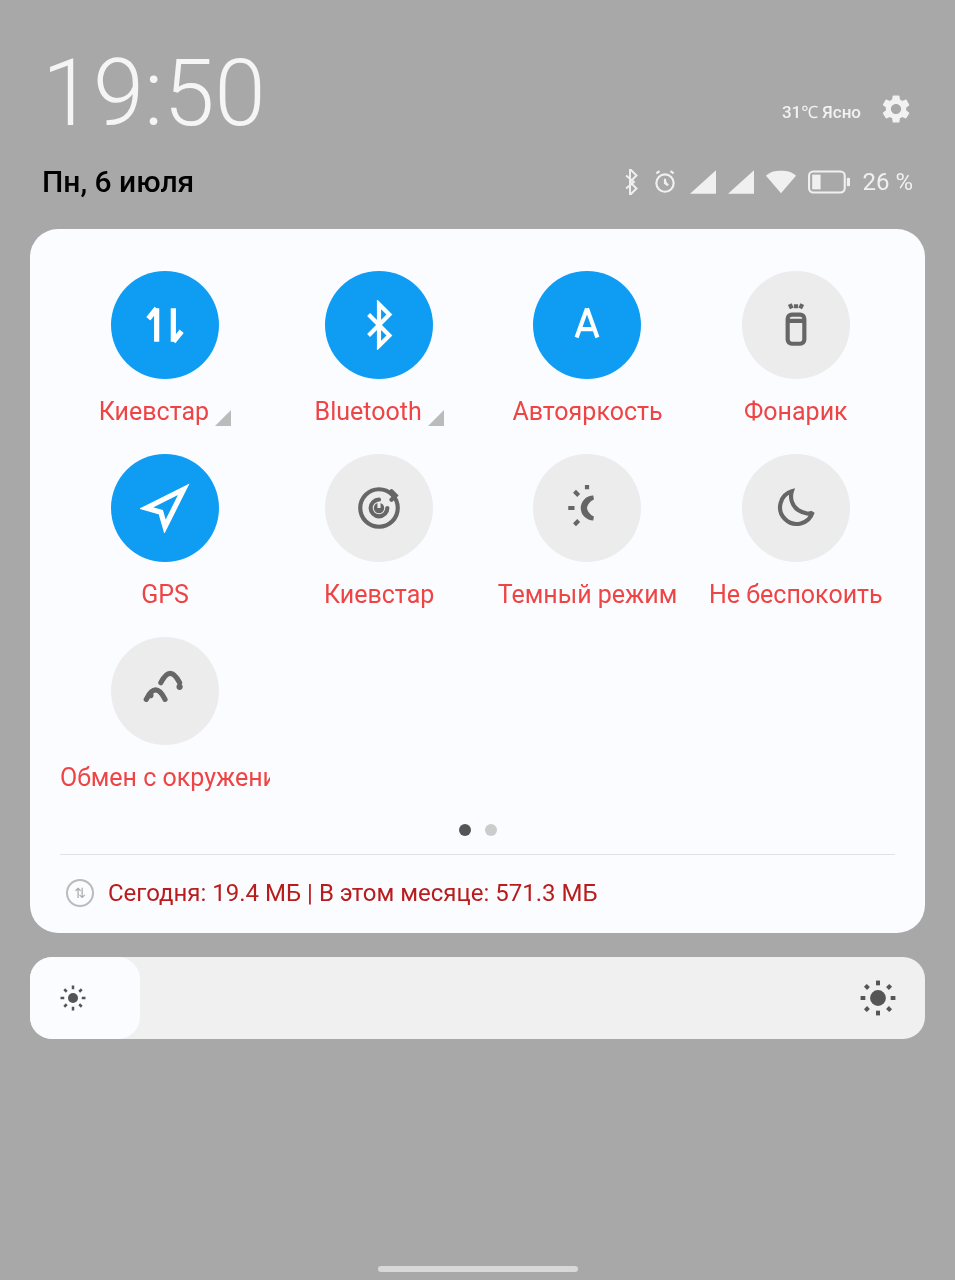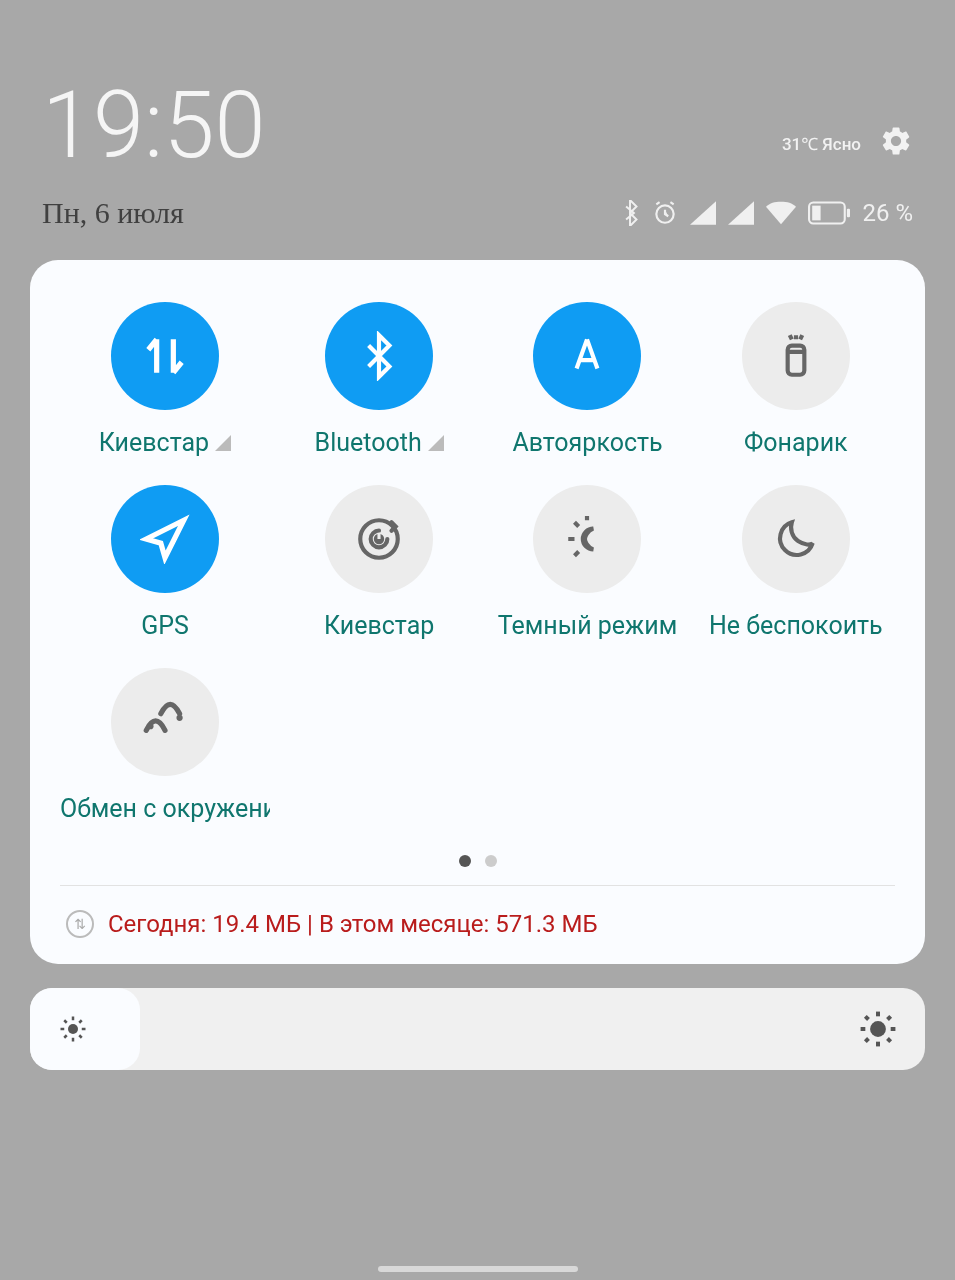--- a/index.html
+++ b/index.html
@@ -7,21 +7,20 @@
   width: 955px;
   height: 1280px;
   background: #a8a8a8;
   font-family: -apple-system, Roboto, sans-serif;
   overflow: hidden;
   position: relative;
 }
 .header {
   padding: 48px 42px 0 42px;
   color: white;
-  margin-top: 32px;
 }
 .header-top {
   display: flex;
   justify-content: space-between;
   align-items: flex-end;
 }
 .time {
   font-size: 92px;
   font-weight: 300;
   line-height: 1;
@@ -45,22 +44,21 @@
 }
 .header-bottom {
   display: flex;
   justify-content: space-between;
   align-items: center;
   margin-top: 24px;
 }
 .date {
   font-size: 30px;
   font-weight: 500;
-  color: #404040;
-  font-family: Liberation Serif, serif;
+  color: #000000;
 }
 .status-icons {
   display: flex;
   align-items: center;
   gap: 12px;
   justify-content: flex-end;
 }
 .status-icons svg {
   fill: #f0f0f0;
 }
@@ -93,23 +91,23 @@
   align-items: center;
   justify-content: center;
 }
 .tile-circle.on { background: #0f9cf3; }
 .tile-circle.off { background: #ececec; }
 .tile-circle svg { width: 50px; height: 50px; }
 .tile-circle.on svg { stroke: white; fill: none; }
 .tile-circle.off svg { stroke: #666; fill: none; }
 .tile-label {
   font-size: 25px;
-  color: #0f766e;
-  display: flex;
-  align-items: center;
+  color: #ef4444;
+  display: flex;
+  align-items: flex-end;
   gap: 6px;
   white-space: nowrap;
   max-width: 210px;
   overflow: hidden;
 }
 .tile-label .tri {
   width: 0; height: 0;
   border-left: 16px solid transparent;
   border-bottom: 16px solid #bbb;
 }

